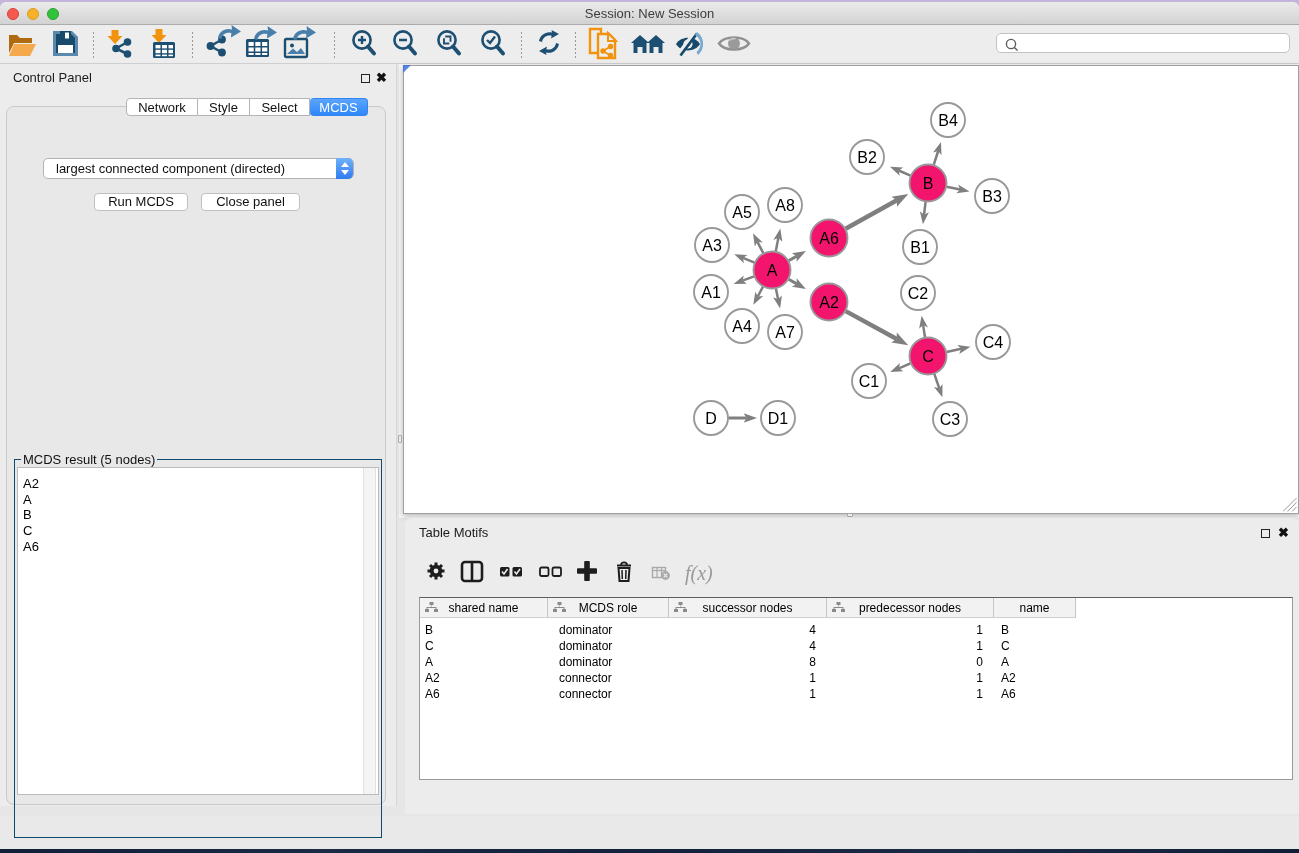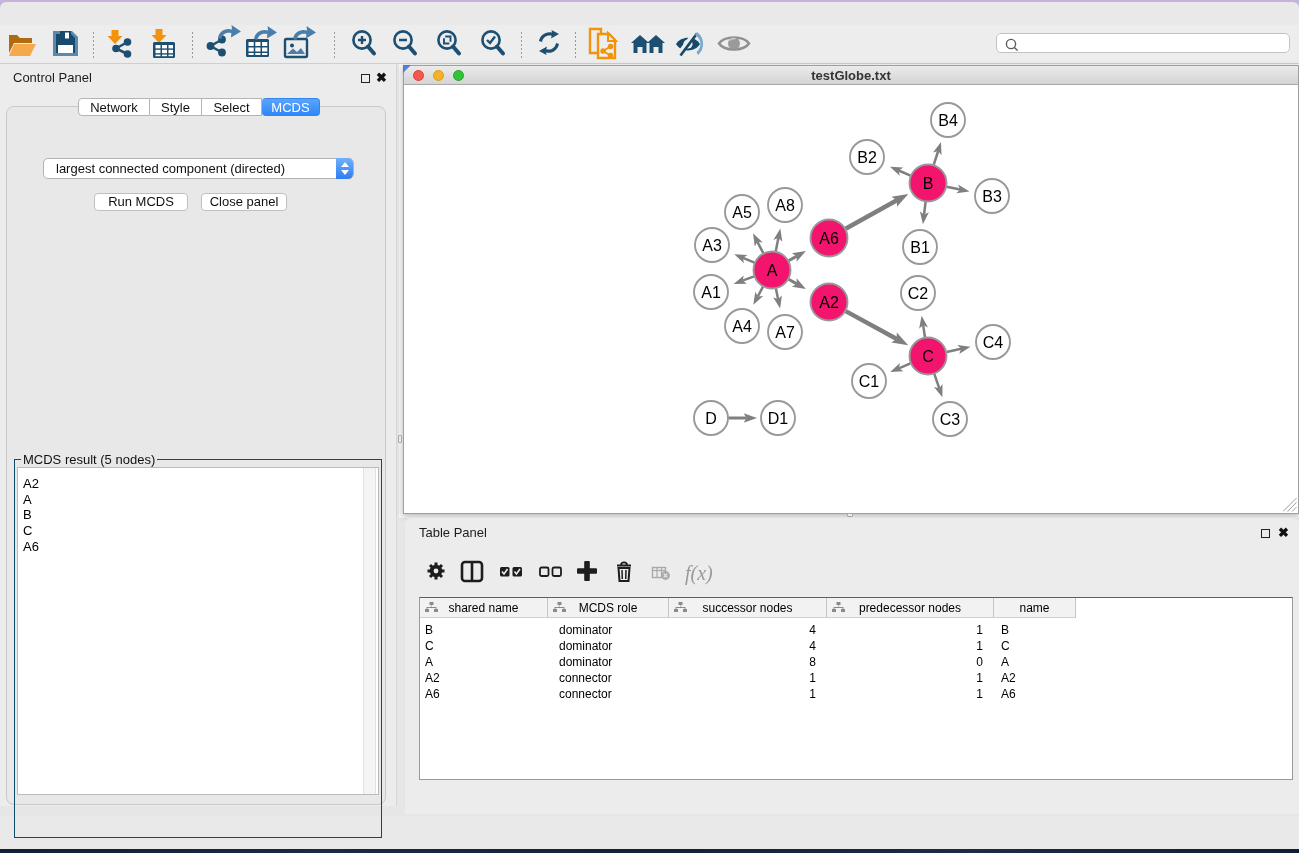--- a/index.html
+++ b/index.html
@@ -22,34 +22,34 @@
 
 #main { position:absolute; left:0; top:62px; width:1299px; height:752px; background:#e6e6e6; }
 
 #cpanel { position:absolute; left:0; top:0; width:397px; height:742px; background:#ececec; border-right:1px solid #d6d6d6; }
 #cpanel .phead { position:absolute; left:13px; top:6px; font-size:13px; color:#1c1c1c; }
 .minbox { position:absolute; width:9px; height:9px; border:1.5px solid #222; }
 .xclose { position:absolute; font-size:13px; font-weight:bold; color:#111; line-height:10px; }
 #cpanel .minbox { left:361px; top:10px; }
 #cpanel .xclose { left:376px; top:9px; }
 #cp-inner { position:absolute; left:6px; top:42px; width:380px; height:699px; background:#e8e8e8; border:1px solid #c9c9c9; border-radius:8px; }
-.tabs { position:absolute; display:flex; height:18px; }
+.tabs { position:absolute; display:flex; height:18px;margin-left:48px; }
 .tabs .tab { font-size:13px; line-height:17px; text-align:center; background:#fff; border:1px solid #b4b4b4; border-left:none; color:#111; }
 .tabs .tab:first-child { border-left:1px solid #b4b4b4; border-radius:4px 0 0 4px; }
 .tabs .tab:last-child { border-radius:0 4px 4px 0; }
 .tabs .tab.sel { background:linear-gradient(#5ba4fd,#2f88f8); border-color:#3286ef; color:#fff; }
 #cp-tabs { left:78px; top:34px; }
 #opt-label { position:absolute; left:0; top:73px; width:397px; text-align:center; font-size:13px; color:#111; }
 #dropdown { position:absolute; left:43px; top:94px; width:311px; height:21px; background:#fff; border:1px solid #b2b2b2; border-radius:5px; font-size:13px; line-height:19px; color:#111; padding-left:12px; }
 #dropdown .step { position:absolute; right:0px; top:-1px; width:17px; height:21px; border-radius:0 5px 5px 0; background:linear-gradient(#6fb1fc,#2e7cf0); }
 #dropdown .step .up { position:absolute; left:4.5px; top:4px; width:0; height:0; border-left:4px solid transparent; border-right:4px solid transparent; border-bottom:5px solid #fff; }
 #dropdown .step .dn { position:absolute; left:4.5px; top:12px; width:0; height:0; border-left:4px solid transparent; border-right:4px solid transparent; border-top:5px solid #fff; }
 .btn { position:absolute; height:18px; background:#fff; border:1px solid #c0c0c0; border-radius:4px; font-size:13px; line-height:16px; text-align:center; color:#111; }
 #btn-run { left:94px; top:129px; width:94px; }
-#btn-close { left:201px; top:129px; width:86px; }
+#btn-close { left:201px; top:129px; width:99px; }
 #groupbox { position:absolute; left:14px; top:395px; width:368px; height:379px; border:1px solid #0c4a6e; }
 #groupbox .glabel { position:absolute; left:6px; top:-8px; background:#e8e8e8; font-size:13px; color:#111; padding:0 2px; }
 #mcds-list { position:absolute; left:2px; top:7px; width:362px; height:328px; background:#fff; border:1px solid #bbb; font-size:13px; color:#000; padding-top:8px; }
 #mcds-list .li { padding-left:5px; height:15.7px; line-height:15.7px; }
 #mcds-list .sb { position:absolute; right:2px; top:0px; width:13px; height:326px; background:#f4f4f4; border-left:1px solid #e2e2e2; border-right:1px solid #e2e2e2; }
 
 #netwin { position:absolute; left:403px; top:1px; width:896px; height:449px; background:#fff; border:1px solid #9f9f9f; box-shadow:0 2px 6px rgba(0,0,0,0.25); }
 #netwin .wtitle { position:absolute; left:0; top:0; width:100%; height:19px; background:linear-gradient(#ebebeb,#d4d4d4); border-bottom:1px solid #a9a9a9; }
 #netwin .wtitle .t { position:absolute; width:100%; text-align:center; font-size:13px; font-weight:bold; color:#333; line-height:19px; }
 #netwin .light { top:4px; width:11px; height:11px; }
@@ -74,20 +74,26 @@
 #statusbar { position:absolute; left:0; top:814px; width:1299px; height:33px; background:#ededed; border-top:1px solid #c0c0c0; }
 #sbtn-left { position:absolute; left:9px; top:8px; width:28px; height:19px; background:#f6f6f6; border:1px solid #ababab; border-radius:2px; }
 #sbtn-mem { position:absolute; left:1214px; top:6px; width:75px; height:22px; background:#f8f8f8; border:1px solid #ababab; font-size:11px; line-height:20px; color:#111; }
 #sbtn-mem .dot { position:absolute; left:8px; top:5.5px; width:11px; height:11px; border-radius:50%; background:#1d8f32; }
 #sbtn-mem .txt { position:absolute; left:24px; }
 </style>
 </head>
 <body>
 <div id="strip-bottom"></div>
 <div id="app">
+  <div id="titlebar">
+    <div class="title">Session: New Session</div>
+    <div class="light r"></div>
+      <div class="light y"></div>
+      <div class="light g"></div>
+  </div>
   <div id="toolbar">
     <svg width="1299" height="40" viewBox="0 24 1299 40">
 
 <g transform="translate(8,30)">
  <path d="M1 4 L9 4 L12 7 L24 7 L24 12 L6 12 L1 22 Z" fill="#b06a10"></path>
  <path d="M6 13 L28 13 L22 25 L1 25 Z" fill="#f5a94d"></path>
 </g>
 
 <g transform="translate(52,29)">
  <path d="M1 1 L20 1 L26 7 L26 26 L1 26 Z" fill="#5b89ad"></path>
@@ -260,26 +266,20 @@
             <div class="li">A</div>
             <div class="li">B</div>
             <div class="li">C</div>
             <div class="li">A6</div>
           <div class="sb"></div>
         </div>
       </div>
     </div>
     <div style="position:absolute;left:399px;top:0;width:900px;height:454px;background:#f6f6f6"></div>
     <div id="netwin">
-      <div class="wtitle">
-        <div class="t">testGlobe.txt</div>
-        <div class="light r"></div>
-          <div class="light y"></div>
-          <div class="light g"></div>
-      </div>
       <svg id="graph" width="894" height="428" viewBox="0 0 894 428" font-family="Liberation Sans, sans-serif">
 <line x1="359.3" y1="169.1" x2="353.4" y2="157.8" stroke="#7f7f7f" stroke-width="2.5"></line>
 <polygon points="349.0,149.3 358.8,158.4 353.4,157.8 350.8,162.5" fill="#7f7f7f"></polygon>
 <line x1="371.7" y1="167.4" x2="374.4" y2="153.8" stroke="#7f7f7f" stroke-width="2.5"></line>
 <polygon points="376.3,144.5 378.3,157.7 374.4,153.8 369.4,155.9" fill="#7f7f7f"></polygon>
 <line x1="350.5" y1="178.7" x2="338.9" y2="173.9" stroke="#7f7f7f" stroke-width="2.5"></line>
 <polygon points="330.2,170.2 343.4,170.9 338.9,173.9 340.0,179.2" fill="#7f7f7f"></polygon>
 <line x1="350.1" y1="192.4" x2="338.5" y2="196.6" stroke="#7f7f7f" stroke-width="2.5"></line>
 <polygon points="329.6,199.9 339.8,191.4 338.5,196.6 342.9,199.8" fill="#7f7f7f"></polygon>
 <line x1="359.0" y1="202.7" x2="353.8" y2="212.5" stroke="#7f7f7f" stroke-width="2.5"></line>
@@ -363,21 +363,21 @@
             </g>
           </svg></div>
       <svg style="position:absolute;left:-1px;top:-1px" width="8" height="8">
           <path d="M0 0 L8 0 L0 8 Z" fill="#3a6fd8" opacity="0.85"></path>
         </svg>
 
     </div>
     <div style="position:absolute;left:398px;top:371px;width:4px;height:8px;background:#ececec;border:1px solid #a6a6a6;border-radius:1px"></div>
     <div style="position:absolute;left:847px;top:449px;width:6px;height:4px;background:#ececec;border:1px solid #a6a6a6;border-radius:1px"></div>
     <div id="tpanel">
-      <div class="phead">Table Panel</div>
+      <div class="phead">Table Motifs</div>
       <div class="minbox"></div>
         <div class="xclose">✖</div>
       <svg id="ttools" width="894" height="296" viewBox="0 0 894 296">
 
 <g transform="translate(22,44)">
  <g fill="#1d1d1d">
  <circle cx="9" cy="9" r="6.2"></circle>
  <g stroke="#1d1d1d" stroke-width="3">
   <line x1="9" y1="0.5" x2="9" y2="17.5"></line>
   <line x1="0.5" y1="9" x2="17.5" y2="9"></line>

